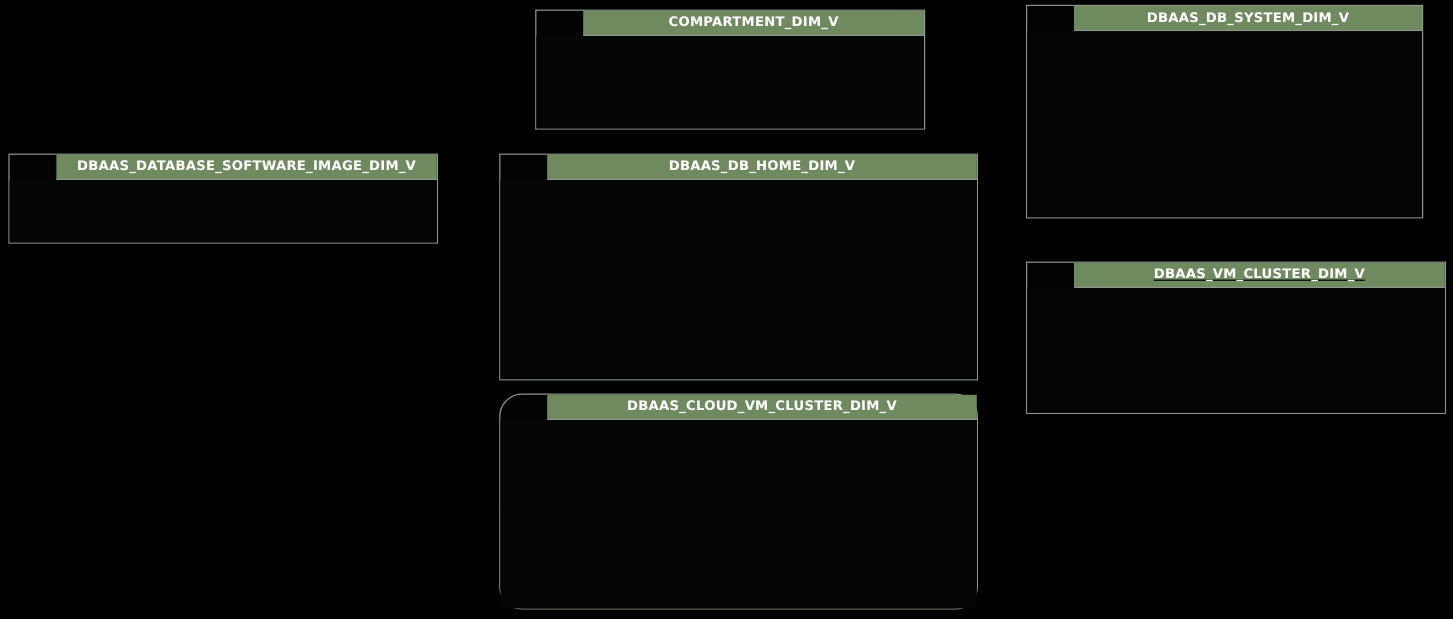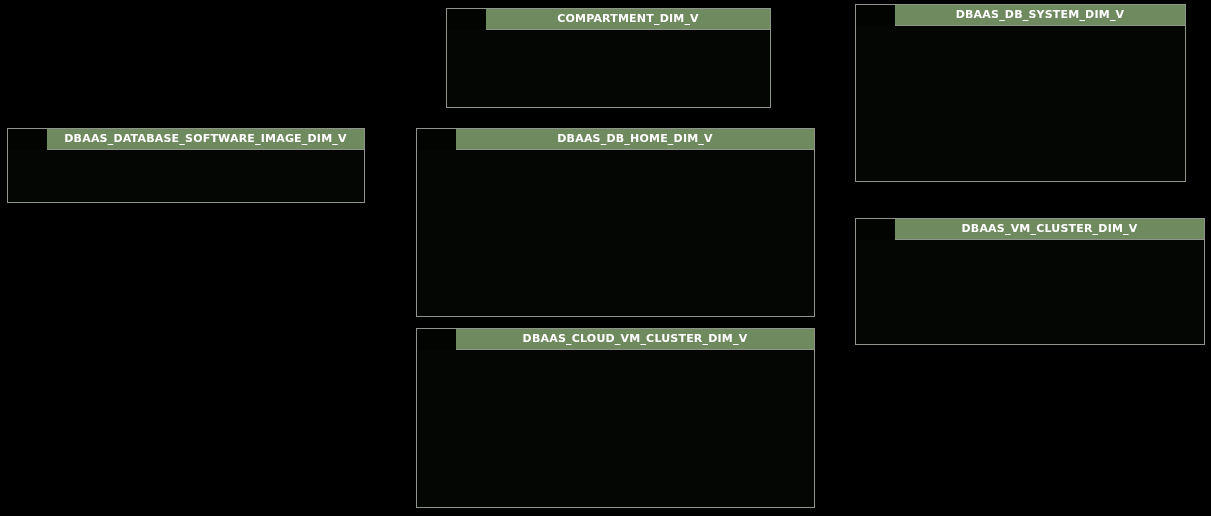--- a/index.html
+++ b/index.html
@@ -40,22 +40,22 @@
   }
   .entity-body {
     flex: 1;
     background: #030603;
   }
   
   .e-compartment            { left: 446px; top: 8px;   width: 325px; height: 100px; }
   .e-db-system              { left: 855px; top: 4px;   width: 331px; height: 178px; }
   .e-database-software-image{ left: 7px;   top: 128px; width: 358px; height: 75px;  }
   .e-db-home                { left: 416px; top: 128px; width: 399px; height: 189px; }
-  .e-vm-cluster             { left: 855px; top: 218px; width: 350px; height: 127px; }
-  .e-cloud-vm-cluster       { left: 416px; top: 328px; width: 399px; height: 180px; }
+  .e-vm-cluster             { left: 855px; top: 218px; width: 350px; height: 127px; text-decoration: underline; }
+  .e-cloud-vm-cluster       { left: 416px; top: 328px; width: 399px; height: 180px; border-radius: 19px; }
 </style>
 </head>
 <body>
 
 <div class="canvas">
 
   <div class="entity e-compartment">
     <div class="entity-header">COMPARTMENT_DIM_V</div>
     <div class="entity-body"></div>
   </div>

